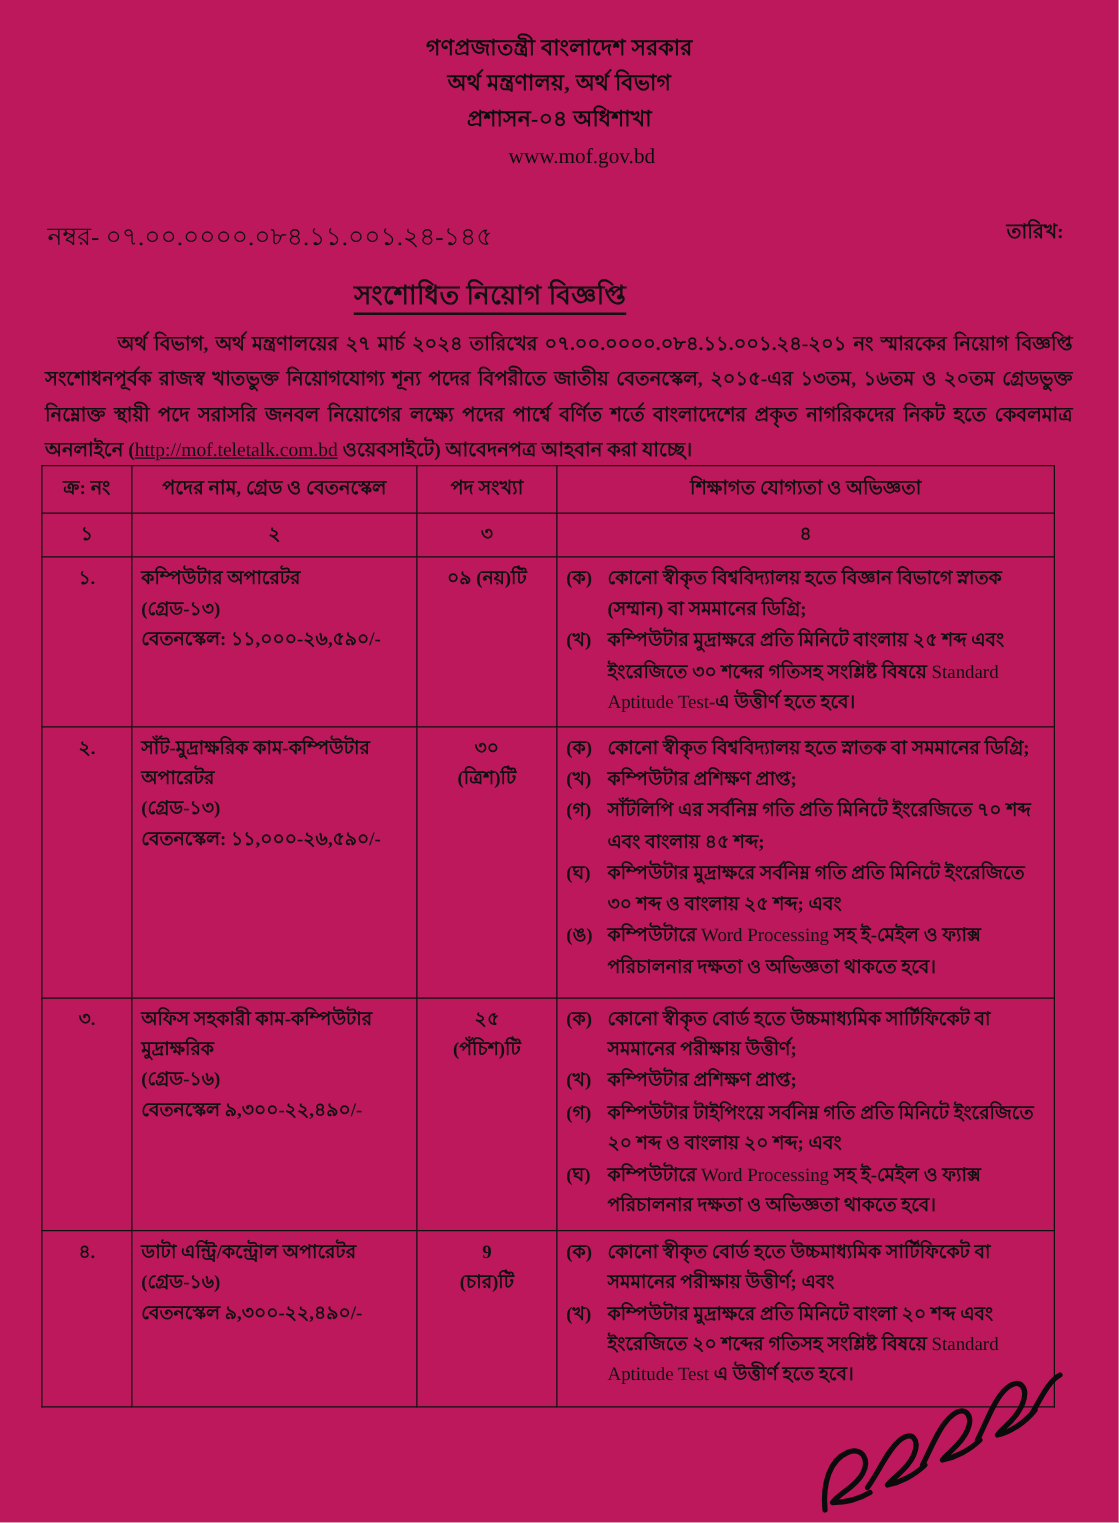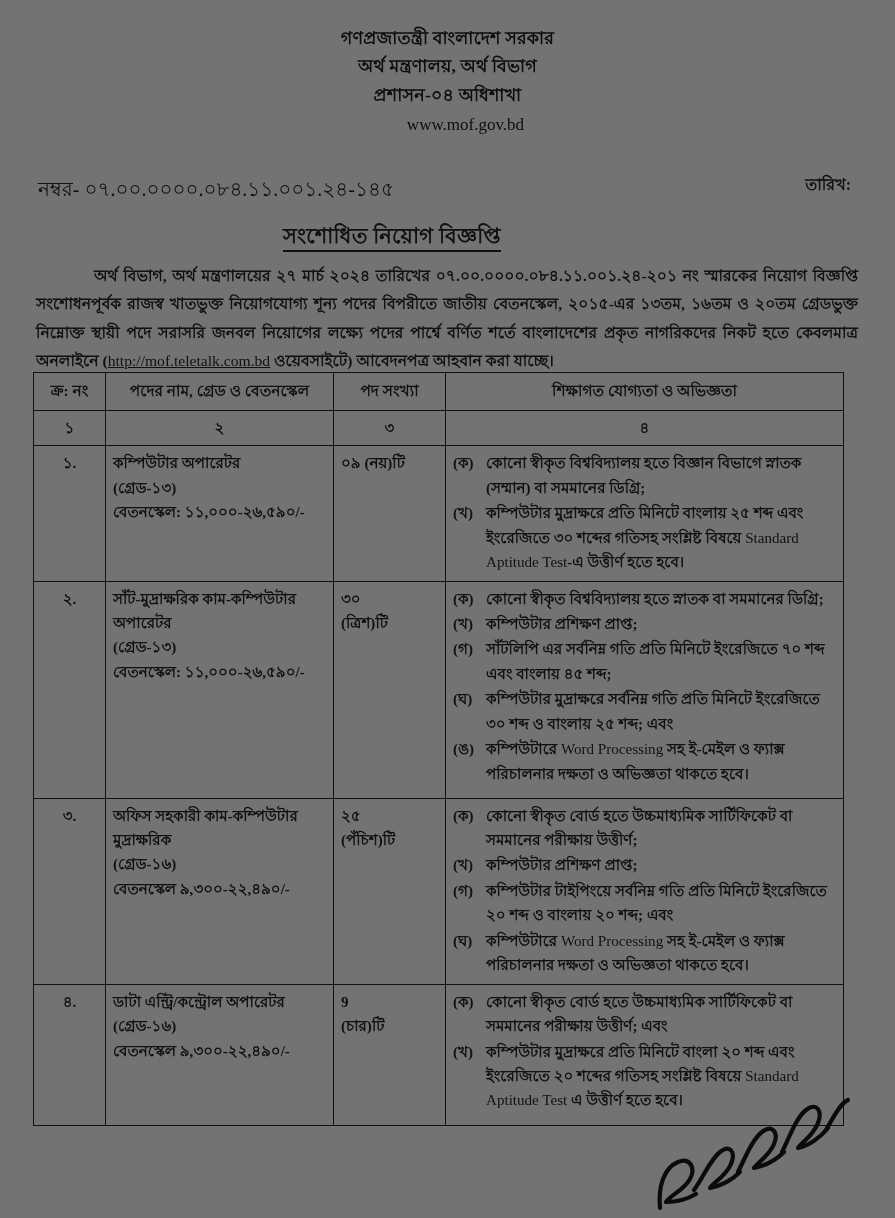--- a/index.html
+++ b/index.html
@@ -12,21 +12,21 @@
     width: 895px;
     height: 1218px;
     position: relative;
     font-family: "Liberation Serif", "DejaVu Serif", serif;
     color: #111111;
     overflow: hidden;
   }
   .page {
     position: absolute;
     inset: 0;
-    background: #737373;
+    background: #be185d;
   }
 
   
   .letterhead {
     position: absolute;
     top: 24px;
     left: 0;
     width: 895px;
     text-align: center;
     line-height: 1.62;
@@ -158,21 +158,21 @@
     vertical-align: middle;
     padding: 6px 5px;
     font-size: 15.4px;
   }
   .col-sl    { width: 72px; }
   .col-post  { width: 228px; }
   .col-count { width: 112px; }
   .col-qual  { width: 398px; }
 
   td.c-sl    { text-align: center; }
-  td.c-count { }
+  td.c-count { text-align: center; }
   td.c-post  { text-align: left; }
 
   .numrow td {
     text-align: center;
     font-size: 15.4px;
     padding: 2px 4px;
   }
 
   .post-line { display: block; }
 

